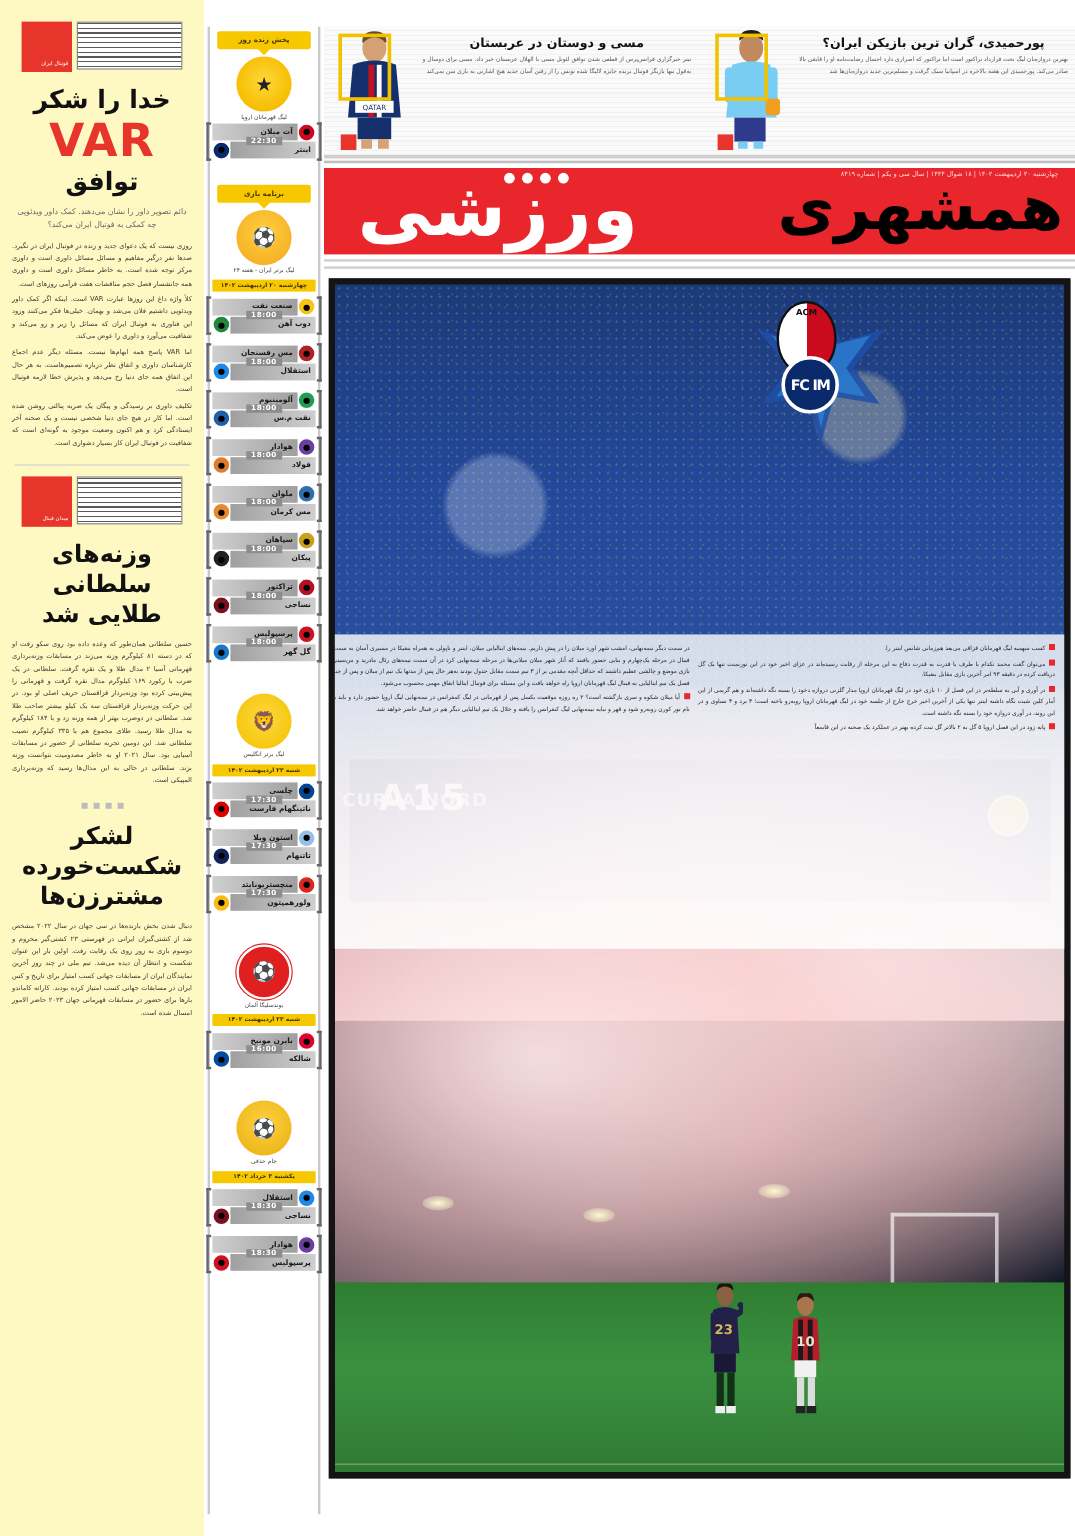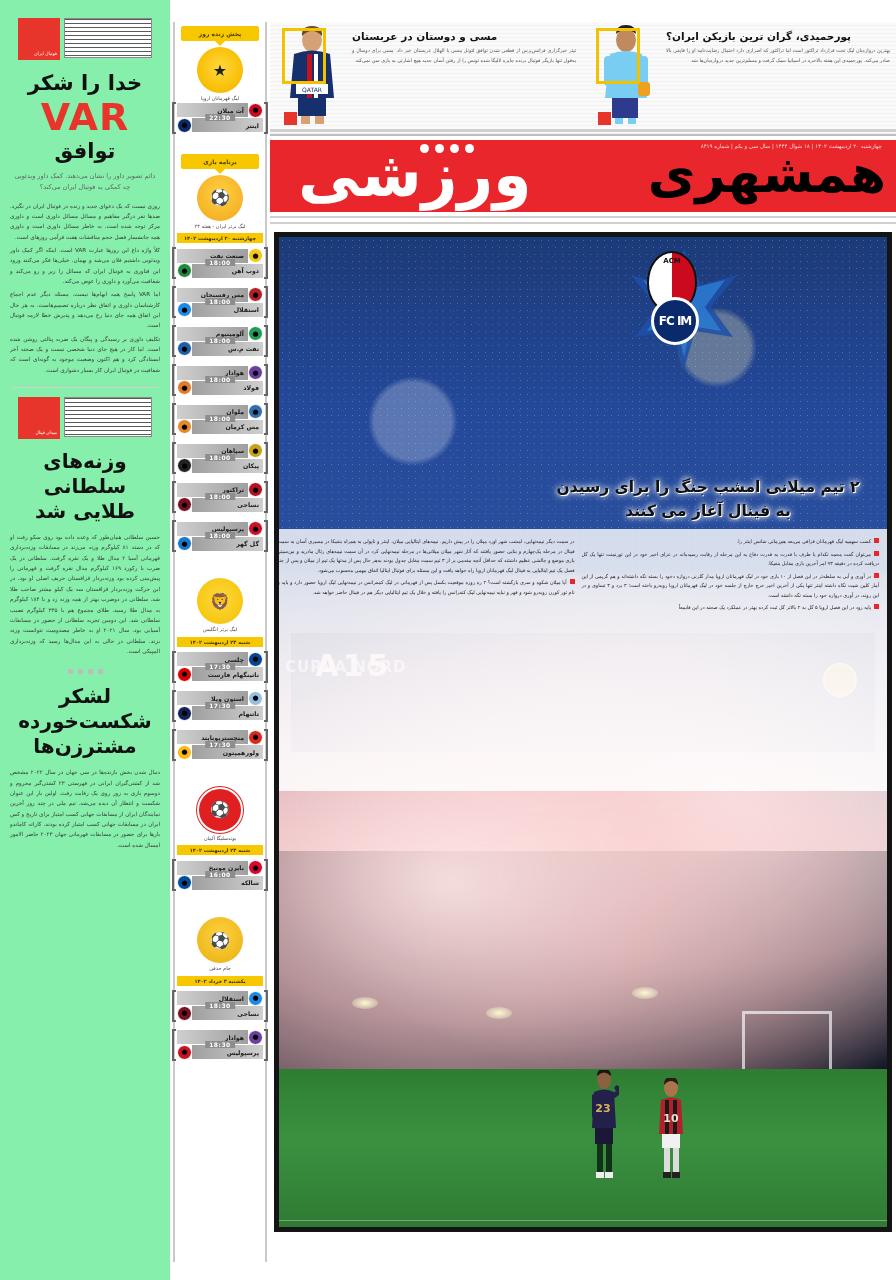--- a/index.html
+++ b/index.html
@@ -8,21 +8,21 @@
     width: 896px; height: 1280px;
     background: #ffffff;
     font-family: "DejaVu Sans", "Liberation Sans", sans-serif;
     overflow: hidden;
   }
   .page { position: relative; width: 896px; height: 1280px; background:#fff; }
 
   
   .left-col {
     position: absolute; left: 0; top: 0; width: 170px; height: 1280px;
-    background: #86efac; padding: 18px 10px 0 10px;
+    background: #fef9c3; padding: 18px 10px 0 10px;
     border-left: 0; overflow: hidden;
   }
   .col-flag { display:flex; justify-content:center; align-items:flex-start; gap:4px; margin-bottom:10px; }
   .flag-lines { width: 88px; height: 40px; background:
       repeating-linear-gradient(to bottom, #5a5a5a 0px, #5a5a5a 1px, #fff 1px, #fff 4px);
       border:1px solid #8a8a8a; }
   .flag-box { width: 42px; height: 42px; background:#e8352b; position:relative; }
   .flag-box span { position:absolute; bottom:4px; right:3px; color:#fff; font-size:4.5px; letter-spacing:.3px; }
   .op-title { text-align:center; font-weight:bold; color:#111; line-height:1.25; }
   .op-title.t1 { font-size: 21px; }
@@ -89,21 +89,21 @@
   .fx-bracket { position:absolute; top:-1px; bottom:-1px; width:4px; }
   .fx-bracket.l { left:-5px; border-left:2px solid #666; border-top:2px solid #666; border-bottom:2px solid #666; }
   .fx-bracket.r { right:-5px; border-right:2px solid #666; border-top:2px solid #666; border-bottom:2px solid #666; }
 
   
   .teasers { position:absolute; left:270px; top:22px; width:626px; height:112px; overflow:hidden;
     background: repeating-linear-gradient(to bottom,#fafafa 0,#fafafa 3px,#f1f1f1 3px,#f1f1f1 4px); }
   .teaser { position:absolute; top:8px; width:300px; height:92px; }
   .teaser.right { right:6px; }
   .teaser.left { right:320px; }
-  .tz-title { font-size:10.5px; font-weight:bold; color:#111; text-align:left; margin-bottom:4px; padding-left:76px;}
+  .tz-title { font-size:10.5px; font-weight:bold; color:#111; text-align:center; margin-bottom:4px; padding-left:76px;}
   .tz-text { font-size:4.9px; color:#555; line-height:1.95; text-align:justify; padding-left:76px; }
   .tz-photo { position:absolute; left:0; top:-6px; width:72px; height:100px; overflow:hidden; }
   .tz-frame { position:absolute; left:6px; top:4px; width:44px; height:56px; border:3px solid #f2c200; }
   .tz-mini { position:absolute; left:8px; bottom:-3px; width:13px; height:13px; background:#e8352b; }
   .teas-rule { position:absolute; left:0; right:0; bottom:2px; height:3px; background:#cfcfcf; }
 
   
   .masthead { position:absolute; left:270px; top:140px; width:626px; height:72px; background:#e8262b; overflow:hidden; }
   .mh-word { position:absolute; right:10px; top:4px; font-size:52px; font-weight:bold; color:#000000; letter-spacing:-2px; }
   .mh-word2 { position:absolute; left:28px; top:-2px; font-size:62px; font-weight:bold; color:#ffffff; letter-spacing:-3px; }
@@ -566,21 +566,20 @@
         <path d="M55 4 L72 40 L108 30 L82 62 L104 92 L66 86 L55 124 L44 86 L6 92 L28 62 L2 30 L38 40 Z" fill="#1f4fa8" opacity=".85"></path>
         <path d="M55 14 L68 42 L96 35 L76 62 L92 86 L62 81 L55 112 L48 81 L18 86 L34 62 L14 35 L42 42 Z" fill="#2e86d8" opacity=".7"></path>
       </svg>
       <div class="c-acm">
         <b>ACM</b>
       </div>
       <div class="c-inter">FC IM</div>
     </div>
 
     <div class="headline">
-      <div class="hl-sub">۲ تیم میلانی امشب جنگ را برای رسیدن به فینال آغاز می کنند</div>
     </div>
 
     <div class="fe-scrim"></div>
     <div class="fe-cols">
       <div class="fe-col">
         <p><span class="bl"></span><span>کسب سهمیه لیگ قهرمانان قزاقی می‌بعد هم‌زمانی شانس اینتر را.</span></p>
         <p><span class="bl"></span><span>می‌توان گفت محمد تکدام با طرف با قدرت به قدرت دفاع به این مرحله از رقابت رسیده‌اند در عزای اخیر خود در این تورنمنت تنها یک گل دریافت کرده در دقیقه ۹۳ امر آخرین بازی مقابل بنفیکا.</span></p>
         <p><span class="bl"></span><span>در آوری و آبی به سلطه‌تر در این فصل از ۱۰ بازی خود در لیگ قهرمانان اروپا مدار گلزنی دروازه دخود را بسته نگه داشته‌اند و هم گریمی از این آمار کلین شیت نگاه داشته اینتر تنها یکی از آخرین اخیر خرج خارج از جلسه خود در لیگ قهرمانان اروپا روبه‌رو باخته است؛ ۳ برد و ۳ تساوی و در این روند، در آوری دروازه خود را بسته نگه داشته است.</span></p>
         <p><span class="bl"></span><span>پایه زود در این فصل اروپا ۵ گل به ۲ بالاتر گل ثبت کرده بهتر در عملکرد یک صحنه در این قابمعاً</span></p>
       </div>

